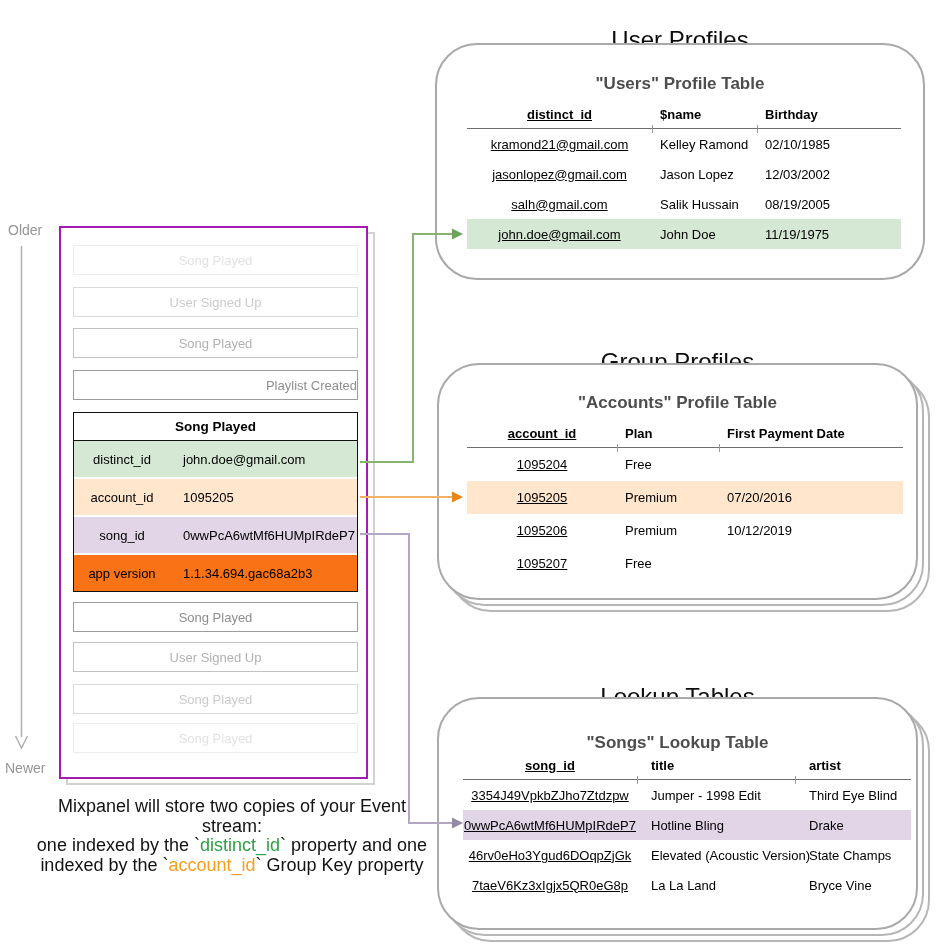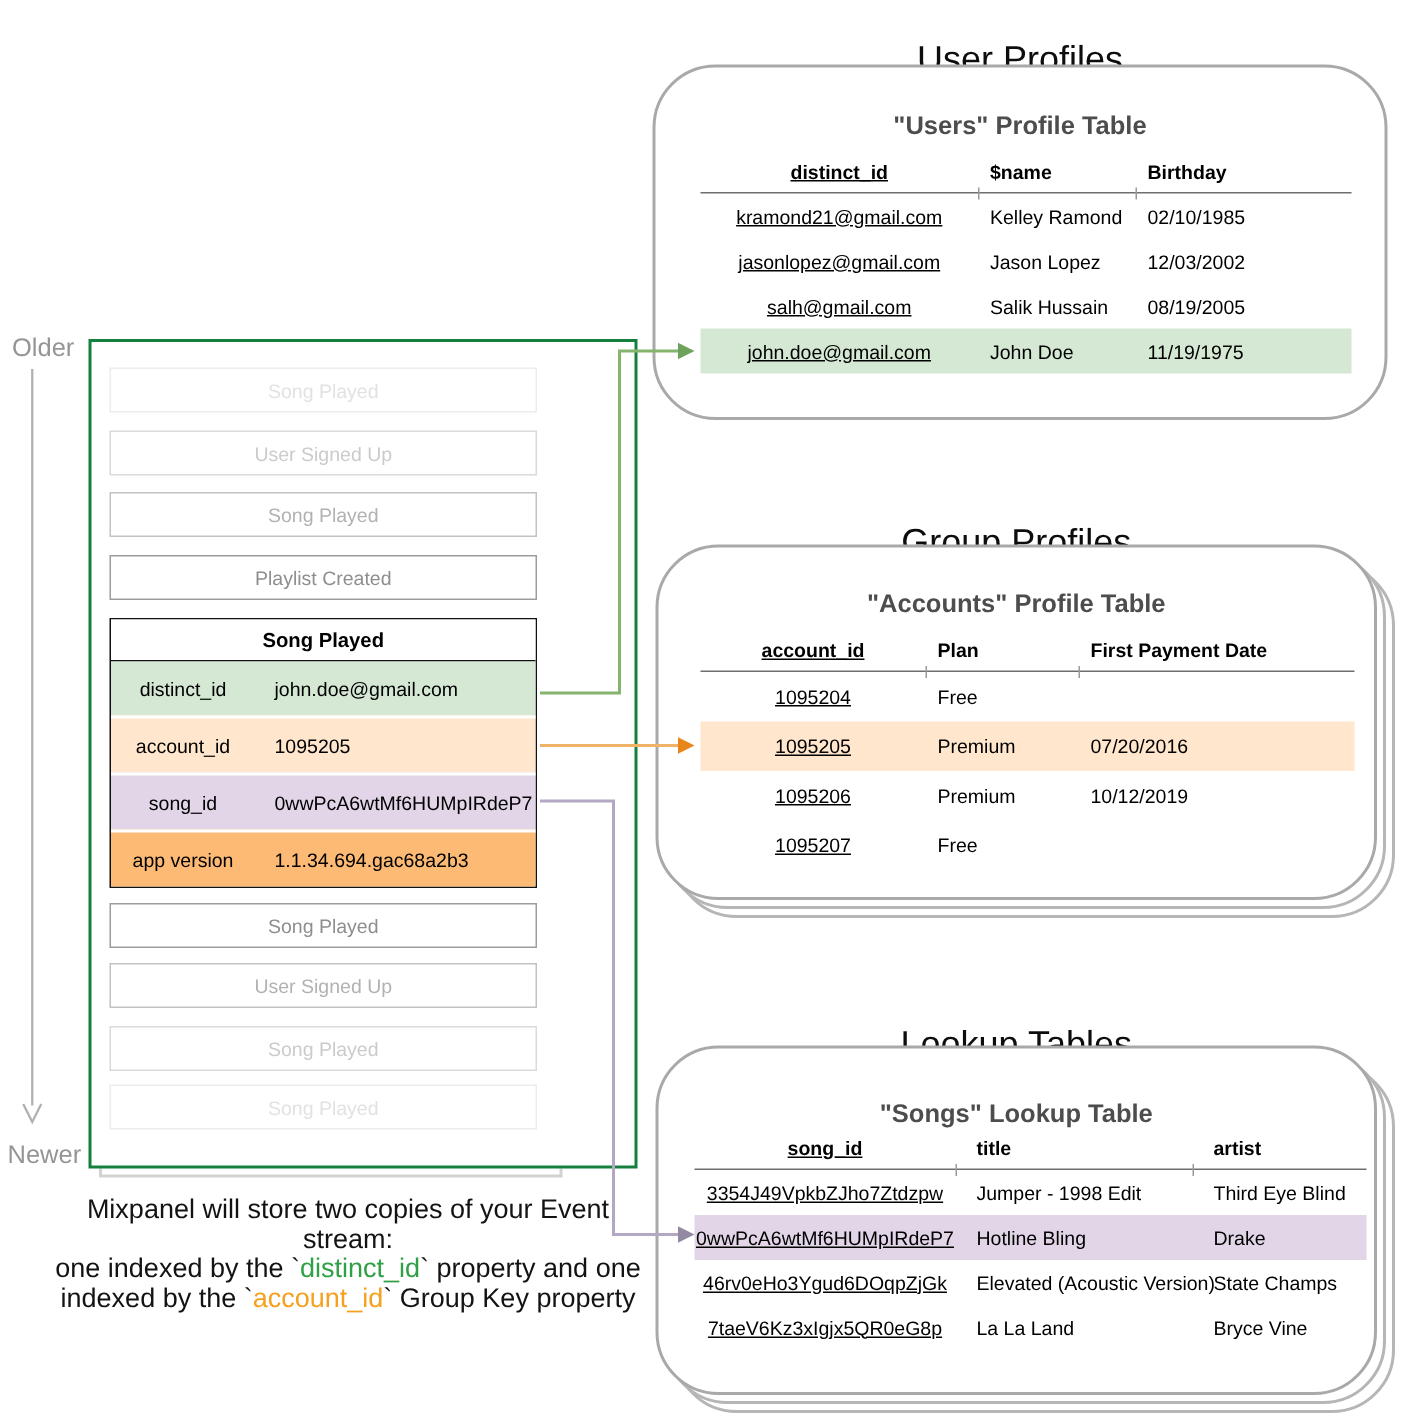--- a/index.html
+++ b/index.html
@@ -5,43 +5,43 @@
   html,body { margin:0; padding:0; background:#fff; }
   .canvas {
     position:relative; width:941px; height:951px; background:#fff;
     font-family:"Liberation Sans", sans-serif; color:#000; overflow:hidden;
   }
   .abs { position:absolute; }
   .heading { font-size:24px; font-weight:400; text-align:center; color:#0d0d0d; white-space:nowrap;margin-top:24px; }
 
   
   .es-stack { left:66px; top:232px; width:309px; height:553px; border:2px solid #d2d2d2; background:#fff; box-sizing:border-box; }
-  .es-box   { left:59px; top:226px; width:366px; height:553px; border:2px solid #15803d; background:#fff; box-sizing:border-box; }
+  .es-box   { left:59px; top:226px; width:309px; height:553px; border:2px solid #a21caf; background:#fff; box-sizing:border-box; }
   .evt {
     position:absolute; left:12px; width:285px; height:30px; box-sizing:border-box;
     border:1px solid #999; display:flex; align-items:center; justify-content:center;
     font-size:13px; white-space:nowrap; background:#fff;
   }
   .fade1 { border-color:#9c9c9c; color:#8e8e8e; }
   .fade2 { border-color:#c2c2c2; color:#b2b2b2; }
   .fade3 { border-color:#dadada; color:#cbcbcb; }
   .fade4 { border-color:#ececec; color:#e2e2e2; }
 
   .ft { position:absolute; left:12px; top:184px; width:285px; box-sizing:border-box; border:1px solid #111; background:#fff; }
   .ft-header { height:27px; display:flex; align-items:center; justify-content:center; font-size:13.5px; font-weight:bold; border-bottom:1px solid #111; background:#fff; }
   .ft-row { height:36px; display:grid; grid-template-columns:96px 1fr; align-items:center; font-size:13px; white-space:nowrap; }
   .ft-row + .ft-row { border-top:2px solid #ffffff; }
   .ft-key { text-align:center; }
   .ft-val { padding-left:13px; }
   .hl-green  { background:#D5E8D4; }
   .hl-orange { background:#FFE6CC; }
   .hl-purple { background:#E1D5E7; }
-  .hl-none   { background:#fdba74; }
-
-  .tl-label { font-size:17px; color:#959595; }
+  .hl-none   { background:#f97316; }
+
+  .tl-label { font-size:14px; color:#959595; }
 
   .caption { left:28px; top:797px; width:408px; text-align:center; font-size:18px; line-height:19.5px; color:#131313; }
   .code-green  { color:#2fa045; }
   .code-orange { color:#f5a01e; }
 
   
   .pbox { box-sizing:border-box; background:#fff; border:2px solid #a9a9a9; border-radius:42px; }
   .stackl { box-sizing:border-box; background:#fff; border:2px solid #b6b6b6; border-radius:42px; }
   .tbl-title { position:absolute; left:0; width:100%; text-align:center; font-size:17px; font-weight:bold; color:#4d4d4d; white-space:nowrap; }
   .tbl { position:absolute; }
@@ -77,21 +77,21 @@
 
     <div class="evt fade4" style="top:17px;">
         <span>Song Played</span>
       </div>
     <div class="evt fade3" style="top:59px;">
         <span>User Signed Up</span>
       </div>
     <div class="evt fade2" style="top:100px;">
         <span>Song Played</span>
       </div>
-    <div class="evt fade1" style="top:142px;">
+    <div class="evt fade1" style="top:142px;justify-content:flex-end;">
         <span>Playlist Created</span>
       </div>
 
     <div class="ft">
       <div class="ft-header">Song Played</div>
       <div class="ft-row hl-green">
         <div class="ft-key">distinct_id</div>
         <div class="ft-val">john.doe@gmail.com</div>
       </div>
       <div class="ft-row hl-orange">

